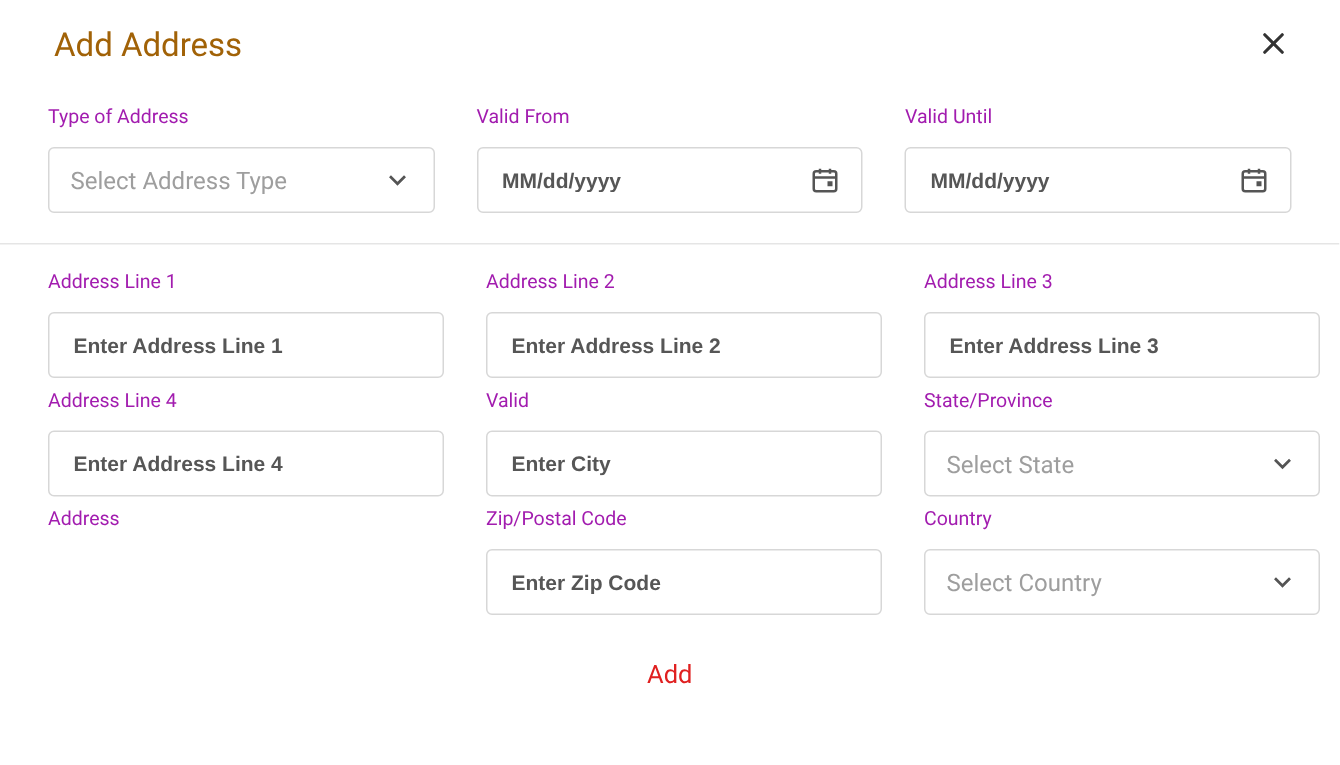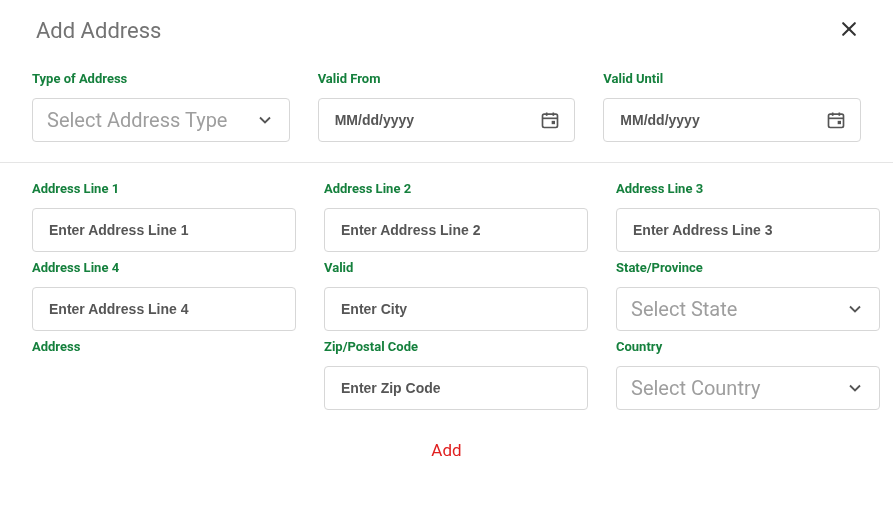--- a/index.html
+++ b/index.html
@@ -19,21 +19,21 @@
   }
   .header {
     display: flex;
     justify-content: space-between;
     align-items: center;
     padding: 18px 32px 14px 36px;
   }
   .title {
     font-size: 22px;
     font-weight: 400;
-    color: #737373;
+    color: #a16207;
   }
   .close-btn {
     cursor: pointer;
     width: 24px;
     height: 24px;
     display: flex;
     align-items: center;
     justify-content: center;
   }
   .close-btn svg { width: 20px; height: 20px; }
@@ -48,22 +48,22 @@
     gap: 28px;
   }
   .field {
     flex: 1;
     display: flex;
     flex-direction: column;
     min-width: 0;
   }
   .label {
     font-size: 13px;
-    font-weight: 700;
-    color: #15803d;
+    font-weight: 400;
+    color: #a21caf;
     margin-bottom: 12px;
   }
   .control {
     position: relative;
     height: 44px;
     border: 1px solid #d7d7d7;
     border-radius: 4px;
     display: flex;
     align-items: center;
     padding: 0 14px;
@@ -77,21 +77,21 @@
     font-weight: 600;
     color: #737373;
     background: transparent;
   }
   .control input[type="text"]::placeholder {
     color: #565656;
     font-weight: 600;
     opacity: 1;
   }
   .control.select .placeholder-text {
-    font-size: 20px;
+    font-size: 16px;
     font-weight: 400;
     color: #9e9e9e;
     flex: 1;
   }
   .control .trailing-icon {
     width: 20px;
     height: 20px;
     display: flex;
     align-items: center;
     justify-content: center;

